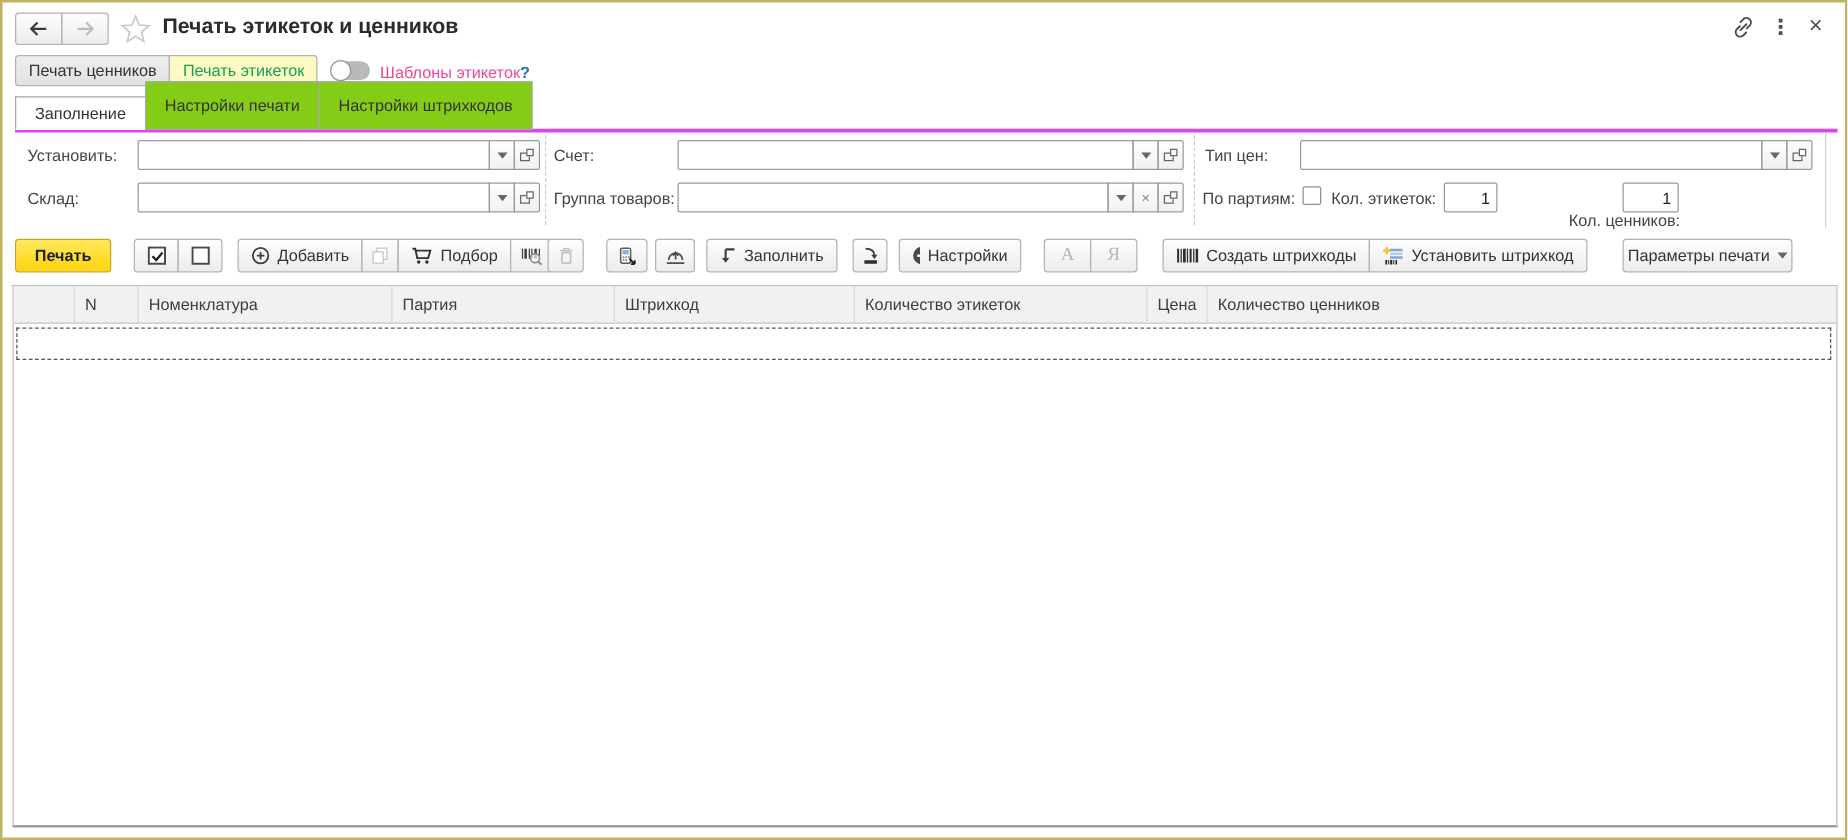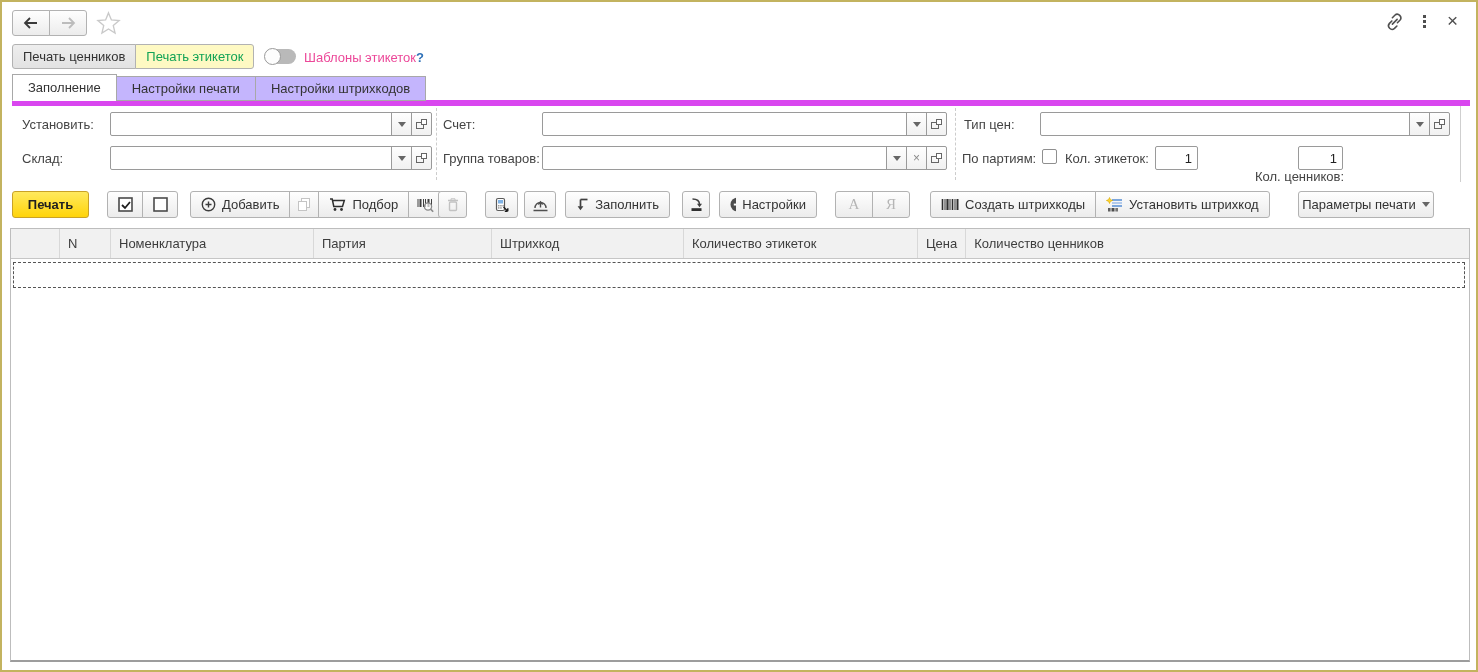--- a/index.html
+++ b/index.html
@@ -28,23 +28,23 @@
     border-color:#c9a227; color:#1f1f1f; font-weight:700; padding:0 15px;
   }
   .btn.dis { color:#b5b5b5; }
   .btn.navbtn { width:38px; height:26px; padding:0; }
   .btn.seg { height:25px; }
   .seg-gray { background:linear-gradient(#eeeeee,#e2e2e2); }
   .seg-green { background:#fef9c3; color:#12a356; }
 
   
   .tabstrip { position:absolute; left:10px; top:77px; width:1458px; height:27px;
-              border-bottom:6px solid #d946ef; display:flex; align-items:flex-end; }
-  .tab { height:25px; padding:0 15px; display:inline-flex; align-items:center;
-         background:#c4b5fd; border:1px solid #a8a8a8; margin-left:-1px;
+              border-bottom:3px solid #d946ef; display:flex; align-items:flex-end; }
+  .tab { height:39px; padding:0 15px; display:inline-flex; align-items:center;
+         background:#84cc16; border:1px solid #a8a8a8; margin-left:-1px;
          margin-bottom:-1px; color:#333; cursor:pointer; white-space:nowrap; }
   .tab:first-child { margin-left:0; }
   .tab.active { background:#fff; border-bottom:1px solid #fff; height:27px; }
 
   
   .lbl { position:absolute; font-size:13px; color:#444; white-space:nowrap; }
   .combo { position:absolute; display:flex; height:24px; }
   .combo .box { flex:1; border:1px solid #9a9a9a; background:#fff; border-radius:2px 0 0 2px; }
   .cbtn { width:21px; border:1px solid #9a9a9a; margin-left:-1px;
           background:linear-gradient(#fefefe,#f1f1f1);
@@ -106,20 +106,21 @@
         </svg>
     </button>
   </div>
 
   <span class="hicon" style="left:94px;top:9px;">
     <svg width="25" height="24" viewBox="0 0 24 23">
         <path d="M12 1.8 L14.8 8.6 L22.2 9.2 L16.6 14 L18.3 21.2 L12 17.3 L5.7 21.2 L7.4 14 L1.8 9.2 L9.2 8.6 z" fill="#fff" stroke="#c9c9c9" stroke-width="1.3"></path>
       </svg>
   </span>
 
+  <div class="title">Печать этикеток и ценников</div>
 
   <span class="hicon" style="left:1382px;top:10px;">
     <svg width="21" height="20" viewBox="0 0 20 19">
         <g fill="none" stroke="#4f4f4f" stroke-width="1.5" stroke-linecap="round">
           <path d="M8 11.5 L12.5 7"></path>
           <path d="M7.5 8.5 L5.2 10.8 a3.4 3.4 0 0 0 4.8 4.8 L12.3 13.3"></path>
           <path d="M12.8 10.2 L15.1 7.9 a3.4 3.4 0 0 0 -4.8 -4.8 L8 5.4"></path>
         </g>
       </svg>
   </span>

